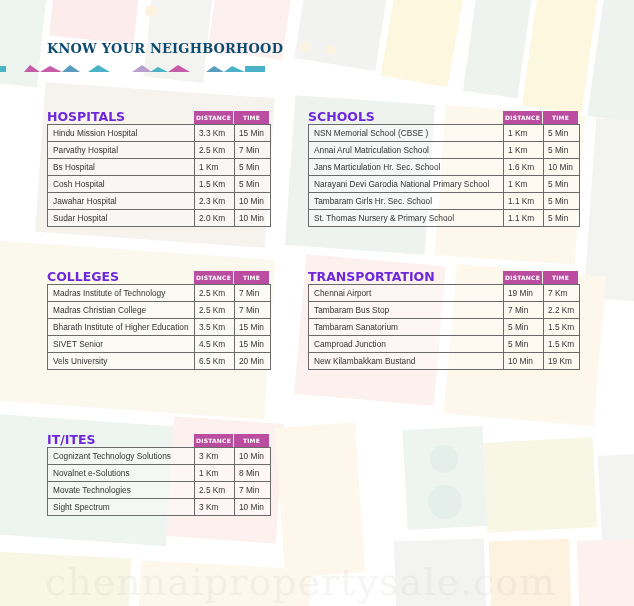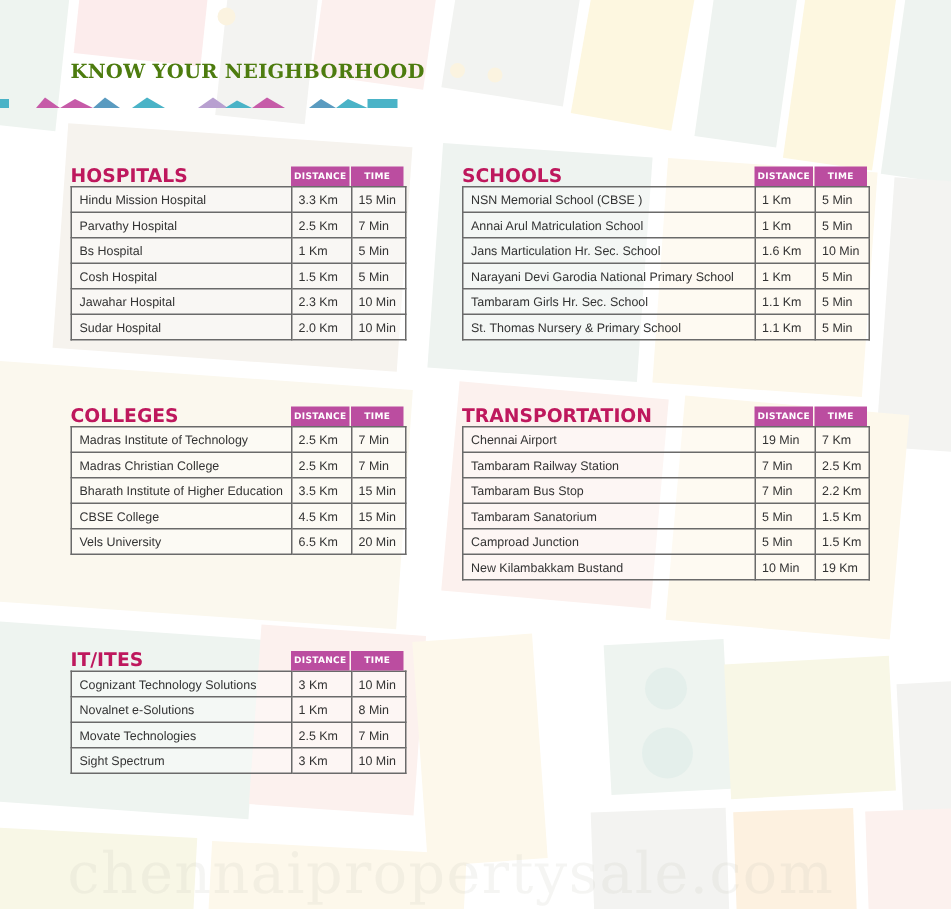--- a/index.html
+++ b/index.html
@@ -7,29 +7,29 @@
     width: 634px; height: 606px; overflow: hidden; position: relative;
     background: #ffffff;
     font-family: "DejaVu Sans", sans-serif;
   }
   .bg { position: absolute; inset: 0; overflow: hidden; z-index: 0; }
   .blk { position: absolute; }
   .dot { position: absolute; border-radius: 50%; }
   .title {
     position: absolute; left: 47px; top: 41px; z-index: 2;
     font-family: "DejaVu Serif", serif; font-weight: bold;
-    font-size: 13px; color: #4d7c0f; letter-spacing: 0.2px;
+    font-size: 13px; color: #0c4a6e; letter-spacing: 0.2px;
   }
   .ribbon { position: absolute; left: 0; top: 64px; height: 8px; width: 270px; z-index: 2; }
   .section { position: absolute; z-index: 2; }
   .sec-head { position: relative; height: 16px; }
   .sec-title {
     position: absolute; left: 0; bottom: 0;
     font-family: "DejaVu Sans", sans-serif; font-weight: bold;
-    font-size: 12.5px; color: #be185d; letter-spacing: 0px; line-height: 14px;
+    font-size: 12.5px; color: #6d28d9; letter-spacing: 0px; line-height: 14px;
   }
   .col-head {
     position: absolute; bottom: 0; height: 13px; line-height: 13px;
     background: #bb4da0; color: #fff; font-size: 6px; font-weight: bold;
     text-align: center; letter-spacing: 0.2px;
   }
   table {
     border-collapse: collapse; background: rgba(255,255,255,0.35);
     font-family: "Liberation Sans", sans-serif; font-size: 8.3px; color: #333;
     table-layout: fixed;
@@ -217,21 +217,21 @@
           <td>Madras Christian College</td>
           <td class="v">2.5 Km</td>
           <td class="v">7 Min</td>
         </tr>
         <tr>
           <td>Bharath Institute of Higher Education</td>
           <td class="v">3.5 Km</td>
           <td class="v">15 Min</td>
         </tr>
         <tr>
-          <td>CBSE College</td>
+          <td>SIVET Senior</td>
           <td class="v">4.5 Km</td>
           <td class="v">15 Min</td>
         </tr>
         <tr>
           <td>Vels University</td>
           <td class="v">6.5 Km</td>
           <td class="v">20 Min</td>
         </tr>
       </tbody>
   </table>
@@ -249,25 +249,20 @@
         <col style="width:40px">
         <col style="width:36px">
       </colgroup>
     <tbody id="tb-transportation">
         <tr>
           <td>Chennai Airport</td>
           <td class="v">19 Min</td>
           <td class="v">7 Km</td>
         </tr>
         <tr>
-          <td>Tambaram Railway Station</td>
-          <td class="v">7 Min</td>
-          <td class="v">2.5 Km</td>
-        </tr>
-        <tr>
           <td>Tambaram Bus Stop</td>
           <td class="v">7 Min</td>
           <td class="v">2.2 Km</td>
         </tr>
         <tr>
           <td>Tambaram Sanatorium</td>
           <td class="v">5 Min</td>
           <td class="v">1.5 Km</td>
         </tr>
         <tr>

